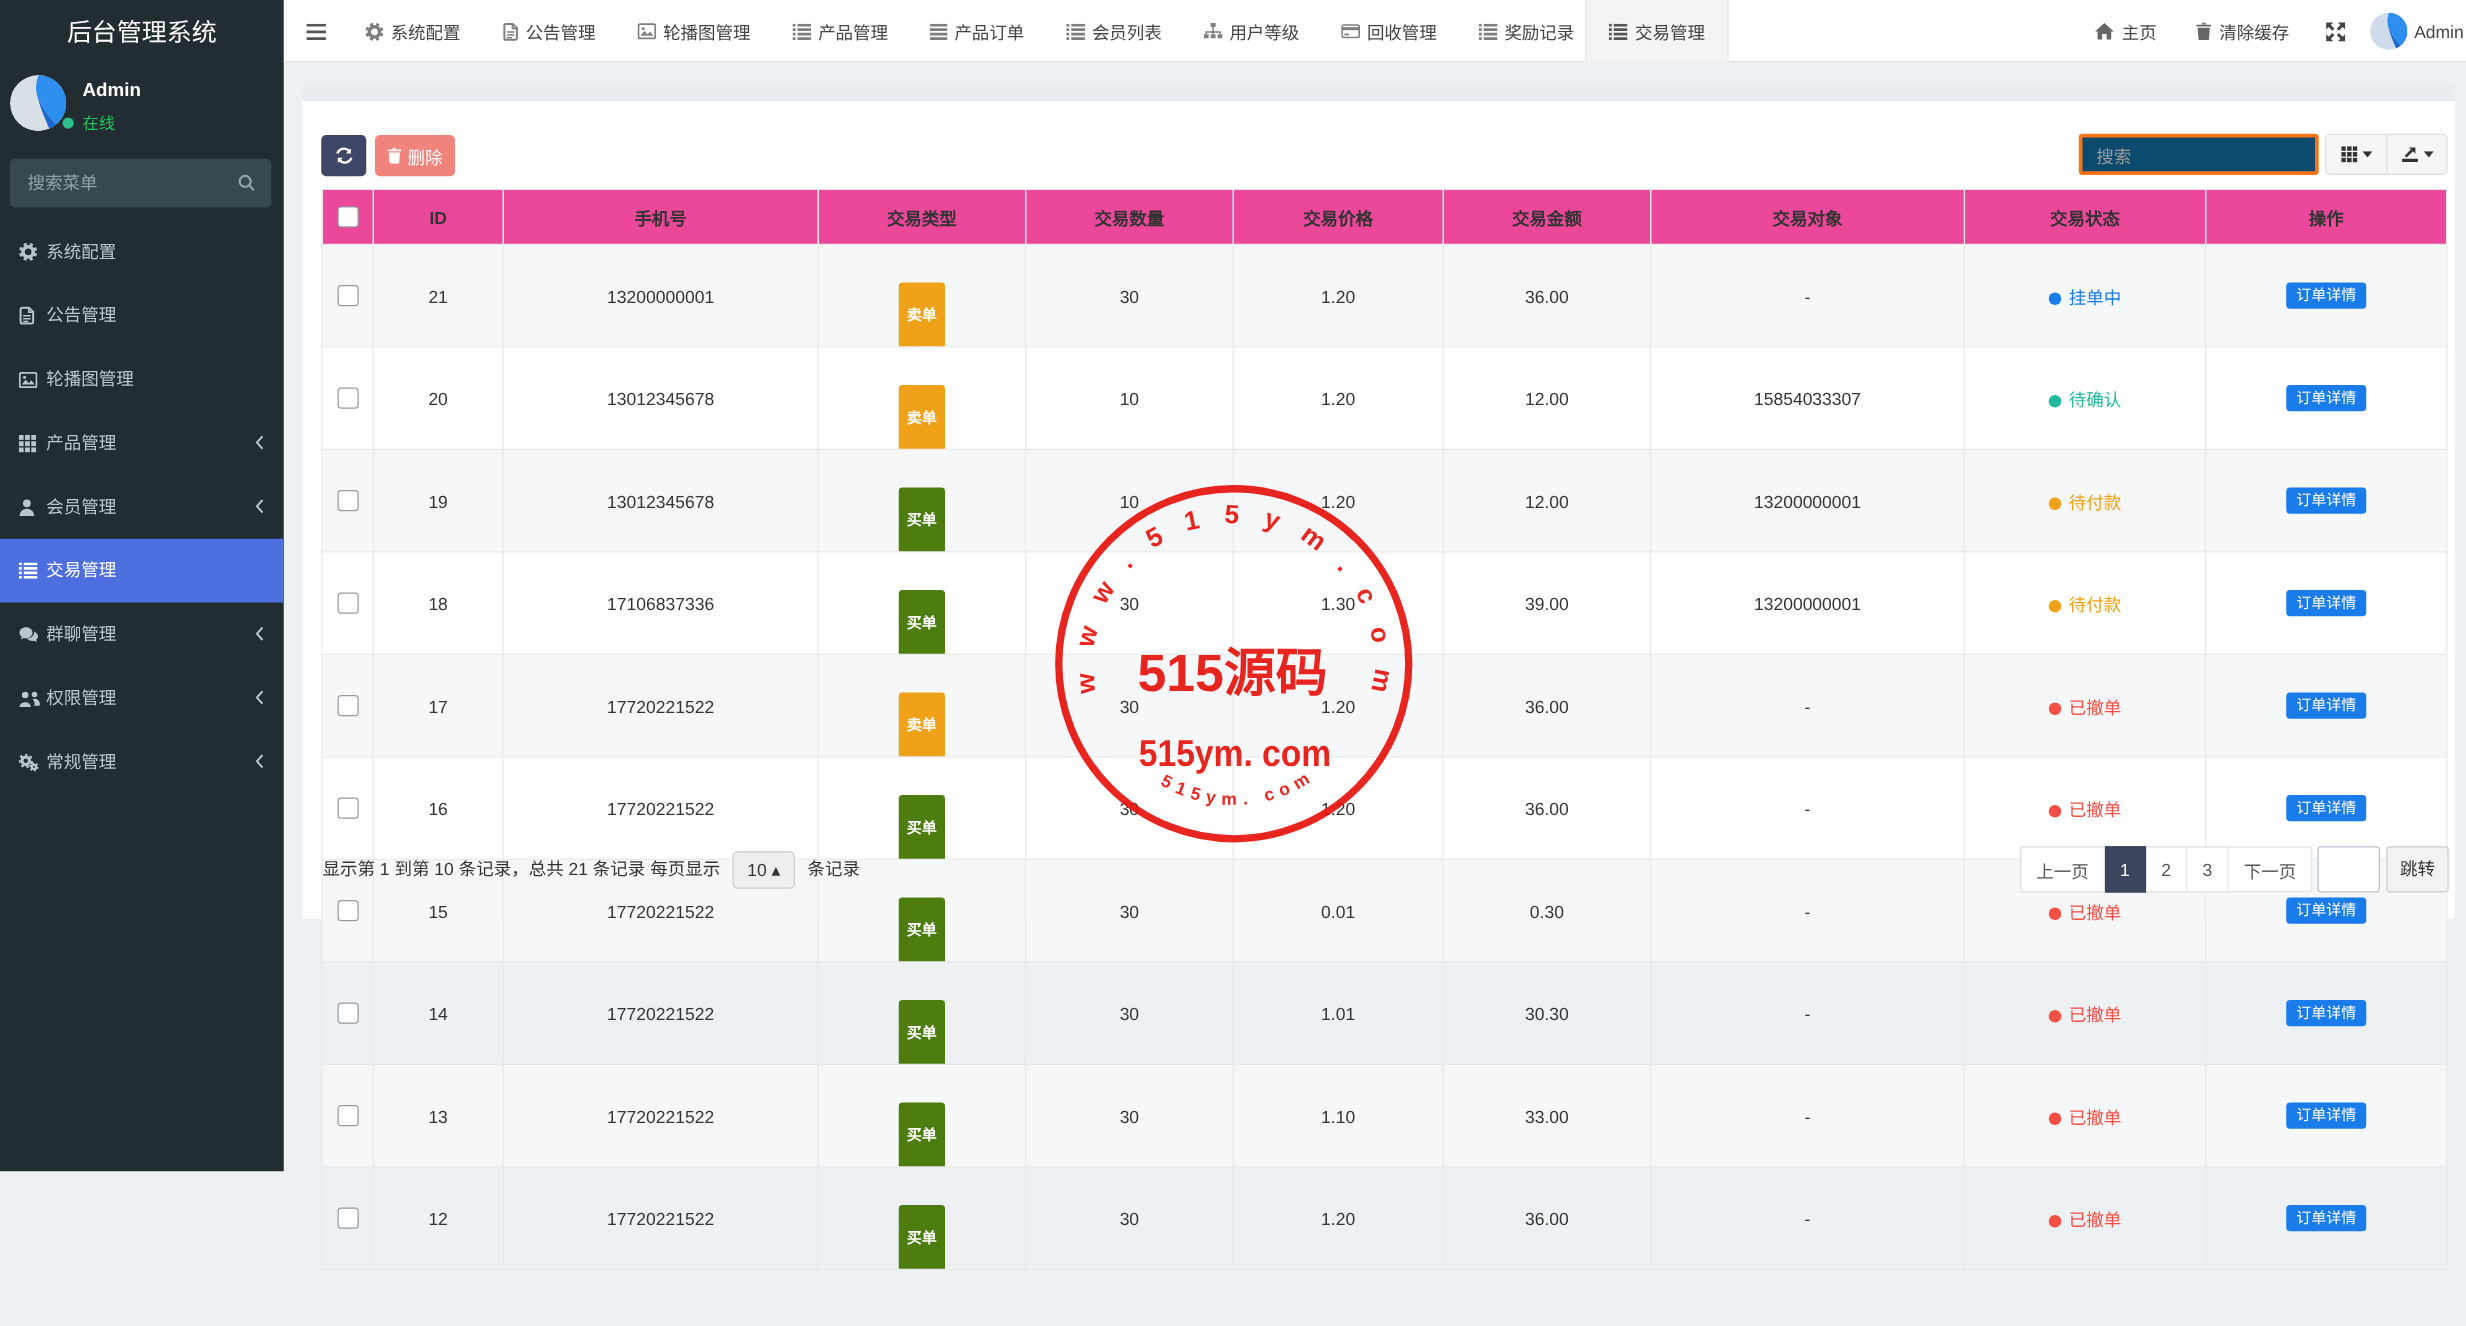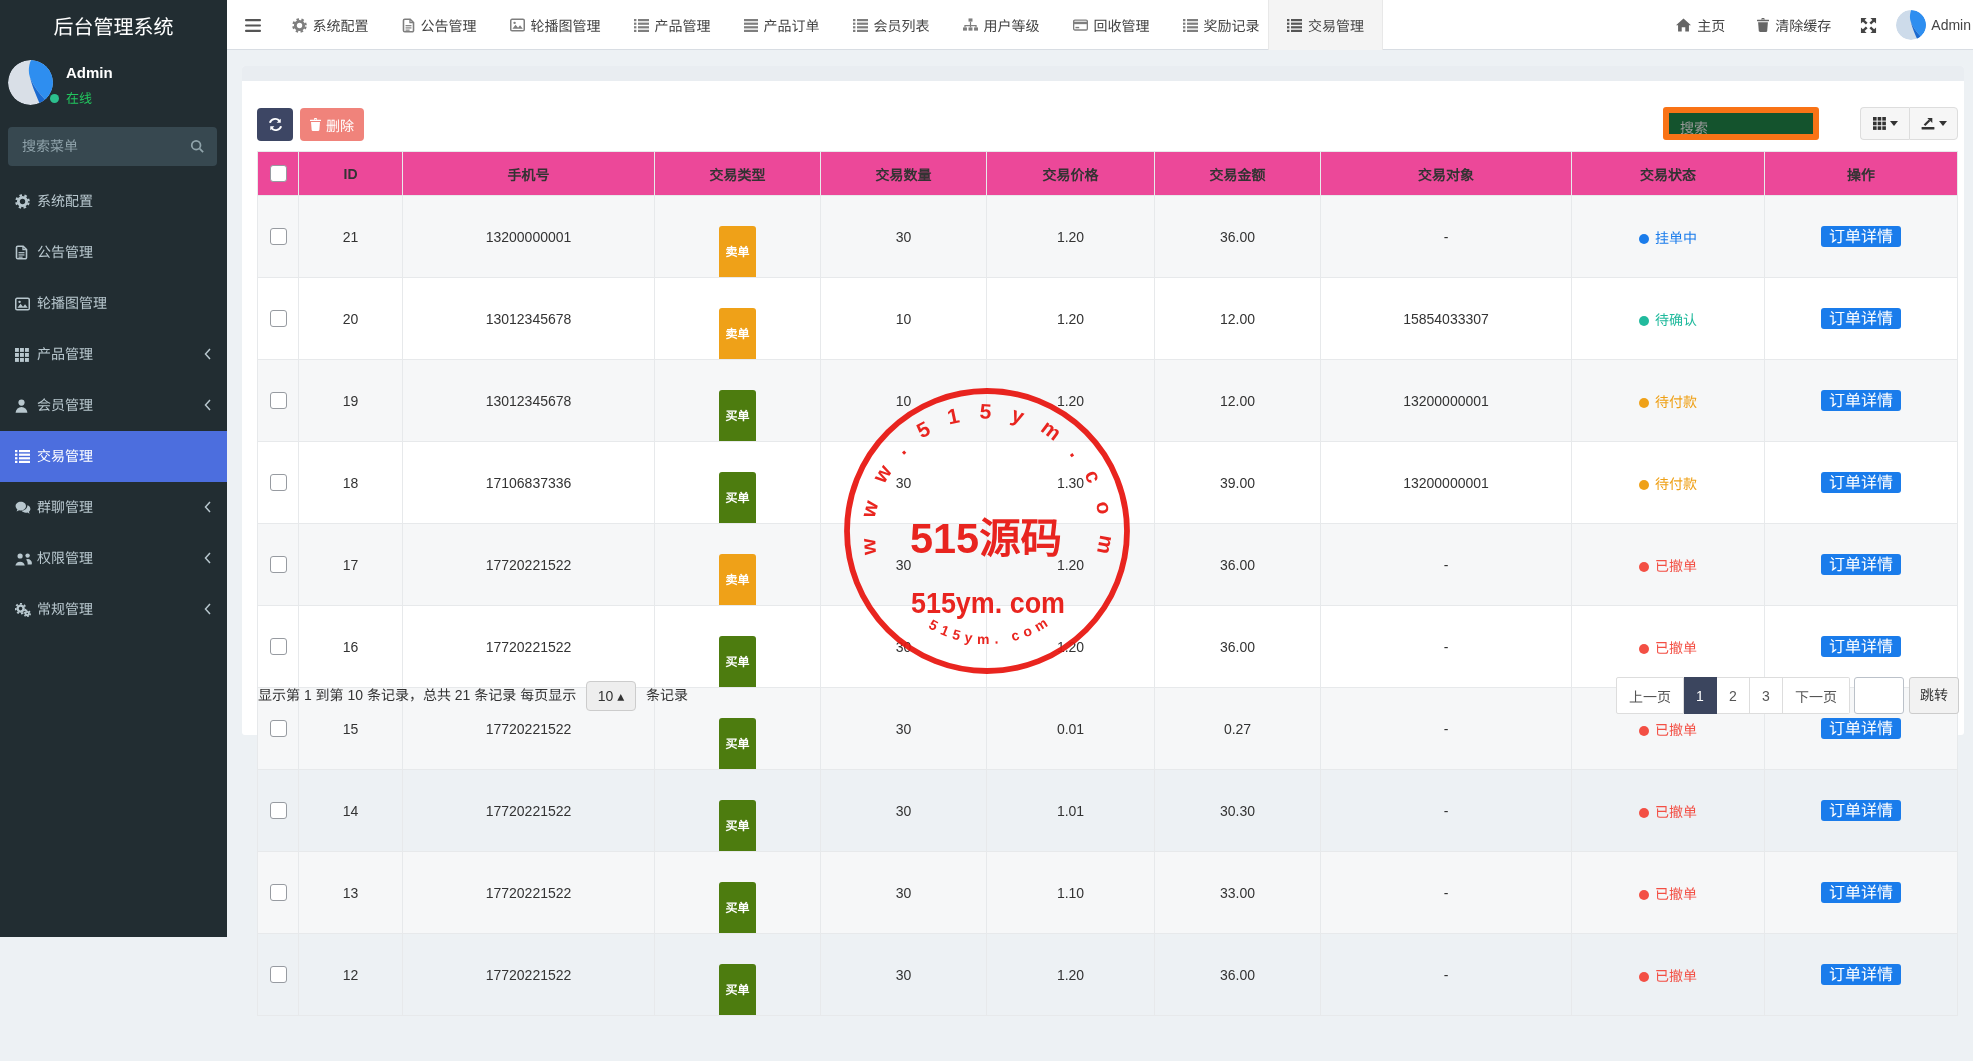--- a/index.html
+++ b/index.html
@@ -35,21 +35,21 @@
 .nav-r{position:absolute;right:0;top:0;height:50px;display:flex;align-items:center;}
 .avatar-sm{width:30px;height:30px;border-radius:50%;overflow:hidden;margin:0 5px 0 9px;}
 
 
 #panel{position:absolute;left:242px;top:66px;width:1722px;height:669px;background:#fff;border-radius:3px;}
 #panelhead{height:15px;background:#e9edf1;border-radius:3px 3px 0 0;}
 .btn{display:inline-flex;align-items:center;justify-content:center;border:none;border-radius:4px;color:#fff;font-size:14px;font-family:inherit;}
 #btn-refresh{position:absolute;left:15px;top:42px;width:36px;height:33px;background:#3d4664;}
 #btn-del{position:absolute;left:58px;top:42px;width:64px;height:33px;background:#f0837b;}
 #btn-del svg{margin-right:5px;}
-#srch{position:absolute;left:1421px;top:41px;width:156px;height:33px;border:6px solid #f97316;border-radius:3px;background:#14532d;color:#999;line-height:31px;padding-left:11px;font-size:14px;}
+#srch{position:absolute;left:1421px;top:41px;width:192px;height:33px;border:3px solid #f97316;border-radius:3px;background:#0c4a6e;color:#999;line-height:31px;padding-left:11px;font-size:14px;}
 #tools{position:absolute;left:1618px;top:41px;width:98px;height:33px;display:flex;}
 .tbtn{width:49px;height:33px;background:#f6f6f6;border:1px solid #ddd;display:flex;align-items:center;justify-content:center;gap:4px;}
 .tbtn:first-child{border-radius:4px 0 0 4px;border-right:none;}
 .tbtn:last-child{border-radius:0 4px 4px 0;}
 
 
 #tbl{position:absolute;left:15px;top:85px;width:1700px;border-collapse:collapse;table-layout:fixed;}
 #tbl th,#tbl td{border:1px solid #e7e9eb;text-align:center;font-size:14px;color:#333;overflow:hidden;}
 #tbl th{height:44px;font-weight:bold;background:#ec4899;}
 #tbl td{height:47px;}
@@ -57,21 +57,21 @@
 .ckb{display:inline-block;width:17px;height:17px;border:1px solid #979ba1;border-radius:3px;background:#fff;vertical-align:middle;}
 .badge{display:inline-block;min-width:33px;padding:20px 6px;border-radius:3px;color:#fff;font-size:12px;font-weight:bold;line-height:13px;position:relative;top:2px;margin-top:28px;}
 .b-buy{background:#4d7c0f;}
 .b-sell{background:#efa118;}
 .st{font-size:14px;}
 .st .d{display:inline-block;width:10px;height:10px;border-radius:50%;margin-right:6px;vertical-align:-1px;}
 .st-blue{color:#1a7ceb;}.st-blue .d{background:#1a7ceb;}
 .st-teal{color:#21ba9d;}.st-teal .d{background:#21ba9d;}
 .st-org{color:#efa118;}.st-org .d{background:#efa118;}
 .st-red{color:#f34f44;}.st-red .d{background:#f34f44;}
-.btn-det{display:inline-block;background:#1a7ceb;color:#fff;font-size:16px;border-radius:3px;padding:4px 8px;line-height:13px;}
+.btn-det{display:inline-block;background:#1a7ceb;color:#fff;font-size:12px;border-radius:3px;padding:4px 8px;line-height:13px;}
 
 
 #foot-l{position:absolute;left:16px;top:614px;height:30px;line-height:30px;font-size:14px;color:#333;}
 #pgsize{display:inline-block;width:50px;height:30px;border:1px solid #ccc;border-radius:4px;background:#eee;text-align:center;line-height:28px;color:#333;vertical-align:middle;margin:0 6px;}
 #pgn{position:absolute;left:1374px;top:611px;height:37px;display:flex;}
 .pg{min-width:33px;height:37px;border:1px solid #ddd;border-left:none;background:#fff;color:#555;display:flex;align-items:center;justify-content:center;padding:0 12px;font-size:14px;}
 .pg.num{padding:0;}
 .pg:first-child{border-left:1px solid #ddd;border-radius:2px 0 0 2px;}
 .pg:last-child{border-radius:0 2px 2px 0;}
 .pg.cur{background:#3b455e;color:#fff;border-color:#3b455e;}
@@ -457,21 +457,21 @@
             <td><span class="st st-red"><span class="d"></span>已撤单</span></td>
             <td><span class="btn-det">订单详情</span></td>
           </tr>
       <tr class="odd">
             <td><span class="ckb"></span></td>
             <td>15</td>
             <td>17720221522</td>
             <td><span class="badge b-buy">买单</span></td>
             <td>30</td>
             <td>0.01</td>
-            <td>0.27</td>
+            <td>0.30</td>
             <td>-</td>
             <td><span class="st st-red"><span class="d"></span>已撤单</span></td>
             <td><span class="btn-det">订单详情</span></td>
           </tr>
       <tr>
             <td><span class="ckb"></span></td>
             <td>14</td>
             <td>17720221522</td>
             <td><span class="badge b-buy">买单</span></td>
             <td>30</td>

